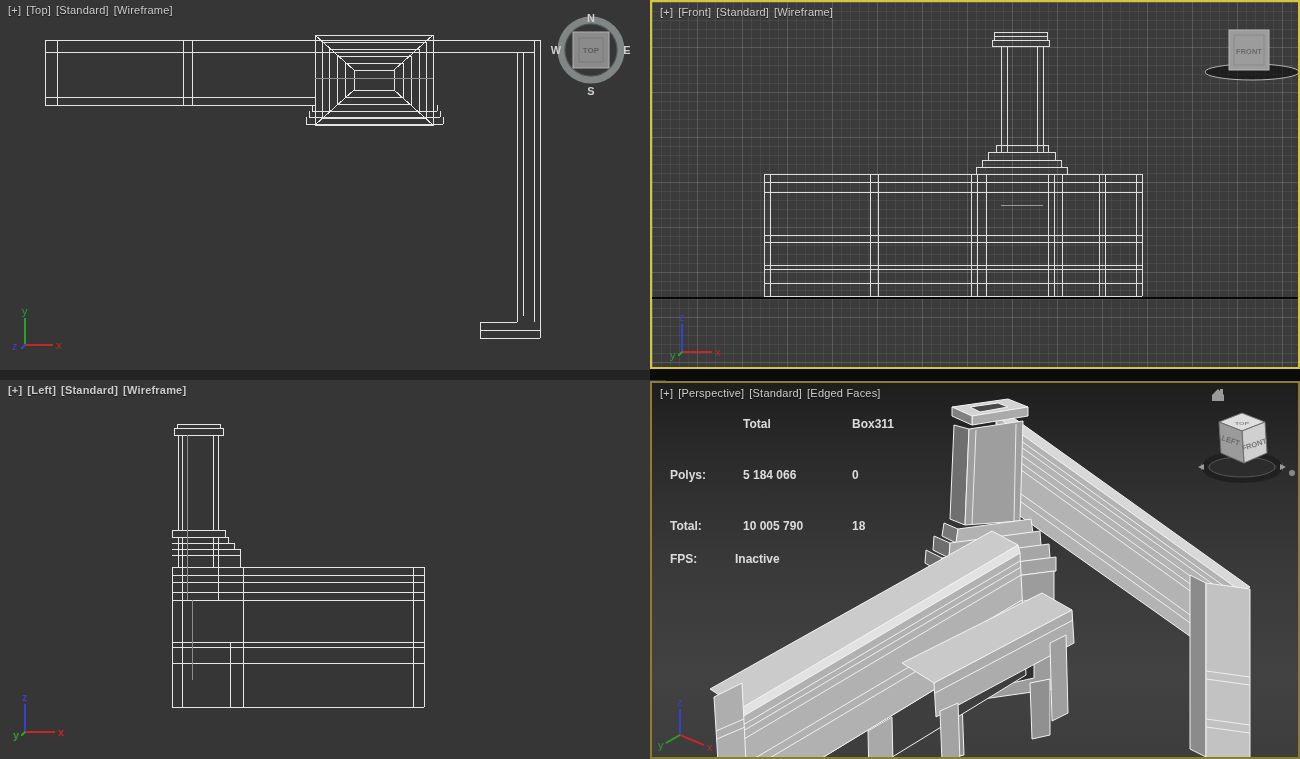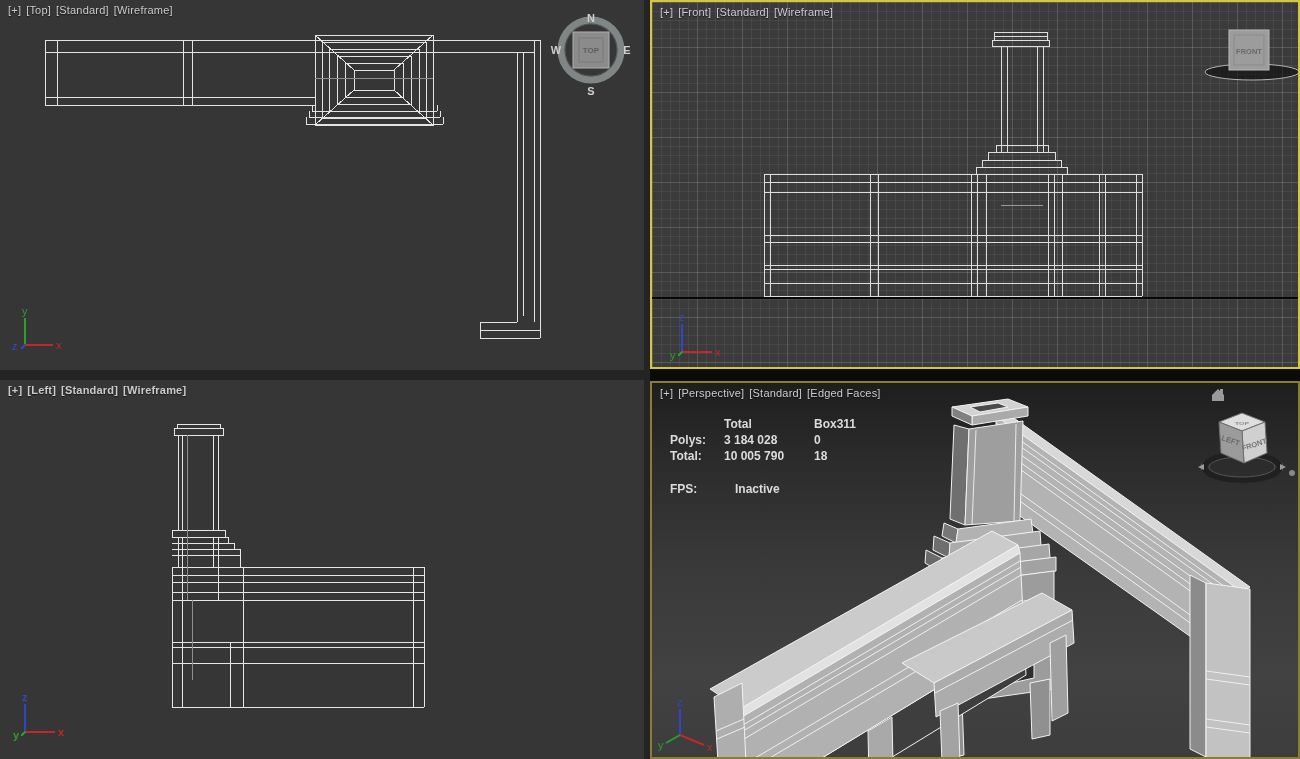--- a/index.html
+++ b/index.html
@@ -1,39 +1,39 @@
 <!DOCTYPE html>
 <html><head>
 <meta charset="utf-8">
 <style>
   html,body{margin:0;padding:0;background:#1f1f1f;width:1300px;height:759px;overflow:hidden;}
   body{font-family:"Liberation Sans",sans-serif;-webkit-font-smoothing:antialiased;}
   .stage{position:relative;width:1300px;height:759px;background:#242424;}
-  .vp{position:absolute;overflow:hidden;}
+  .vp{position:absolute;overflow:hidden;padding-left:22px;}
   #vp-top{left:0;top:0;width:644px;height:370px;background:#363636;}
   #vp-front{left:650px;top:0;width:650px;height:369px;background:#0369a1;border:2px solid #d7c63a;box-sizing:border-box;}
   #vp-left{left:0;top:380px;width:644px;height:379px;background:#363636;font-weight:bold;}
   #vp-persp{left:650px;top:381px;width:650px;height:378px;box-sizing:border-box;border:2px solid #8d7c34;
             background:linear-gradient(180deg,#1e1e1e 0%,#2a2a2a 18%,#393939 48%,#424242 78%,#3d3d3d 100%);}
   .gap-right{position:absolute;left:650px;top:369px;width:650px;height:12px;background:#0b0b0b;}
   .vp-label{position:absolute;left:8px;top:4px;font-size:11px;letter-spacing:.2px;color:#cccccc;z-index:30;white-space:nowrap;text-shadow:0 1px 1px rgba(0,0,0,.6);}
   .vp-label span{margin-right:5px;cursor:default;}
   .grid-bg{position:absolute;inset:0;
      background-color:#3b3b3b;
      background-image:
        linear-gradient(rgba(255,255,255,0.10) 1px, transparent 1px),
        linear-gradient(90deg, rgba(255,255,255,0.10) 1px, transparent 1px),
        linear-gradient(rgba(255,255,255,0.055) 1px, transparent 1px),
        linear-gradient(90deg, rgba(255,255,255,0.055) 1px, transparent 1px);
      background-size:45px 45px,45px 45px,9px 9px,9px 9px;}
   .ground-line{position:absolute;left:0;top:295px;width:100%;height:2px;background:#070707;}
   svg{display:block;}
   .abs{position:absolute;}
   .stats{position:absolute;left:18px;top:33px;z-index:25;color:#dcdcdc;font-weight:bold;font-size:12px;line-height:16px;}
-  .stats .grid{display:grid;grid-template-columns:38px 74px auto;column-gap:16px;row-gap:0px;}
+  .stats .grid{display:grid;grid-template-columns:38px 74px auto;column-gap:16px;row-gap:0px;gap:35px;}
   .stats .fps-row{margin-top:17px;display:grid;grid-template-columns:38px auto;column-gap:27px;}
   .cube-label{font-weight:bold;}
 </style>
 </head>
 <body>
 
 <div class="stage">
 
   <div class="vp" id="vp-top">
     <div class="vp-label">
@@ -182,21 +182,21 @@
     <div class="vp-label">
       <span>[+]</span><span>[Perspective]</span><span>[Standard]</span><span>[Edged Faces]</span>
     </div>
 
     <div class="stats">
       <div class="grid">
         <span></span>
         <span>Total</span>
         <span>Box311</span>
         <span>Polys:</span>
-        <span>3 184 028</span>
+        <span>5 184 066</span>
         <span>0</span>
         <span>Total:</span>
         <span>10 005 790</span>
         <span>18</span>
       </div>
       <div class="fps-row">
         <span>FPS:</span>
         <span>Inactive</span>
       </div>
     </div>

